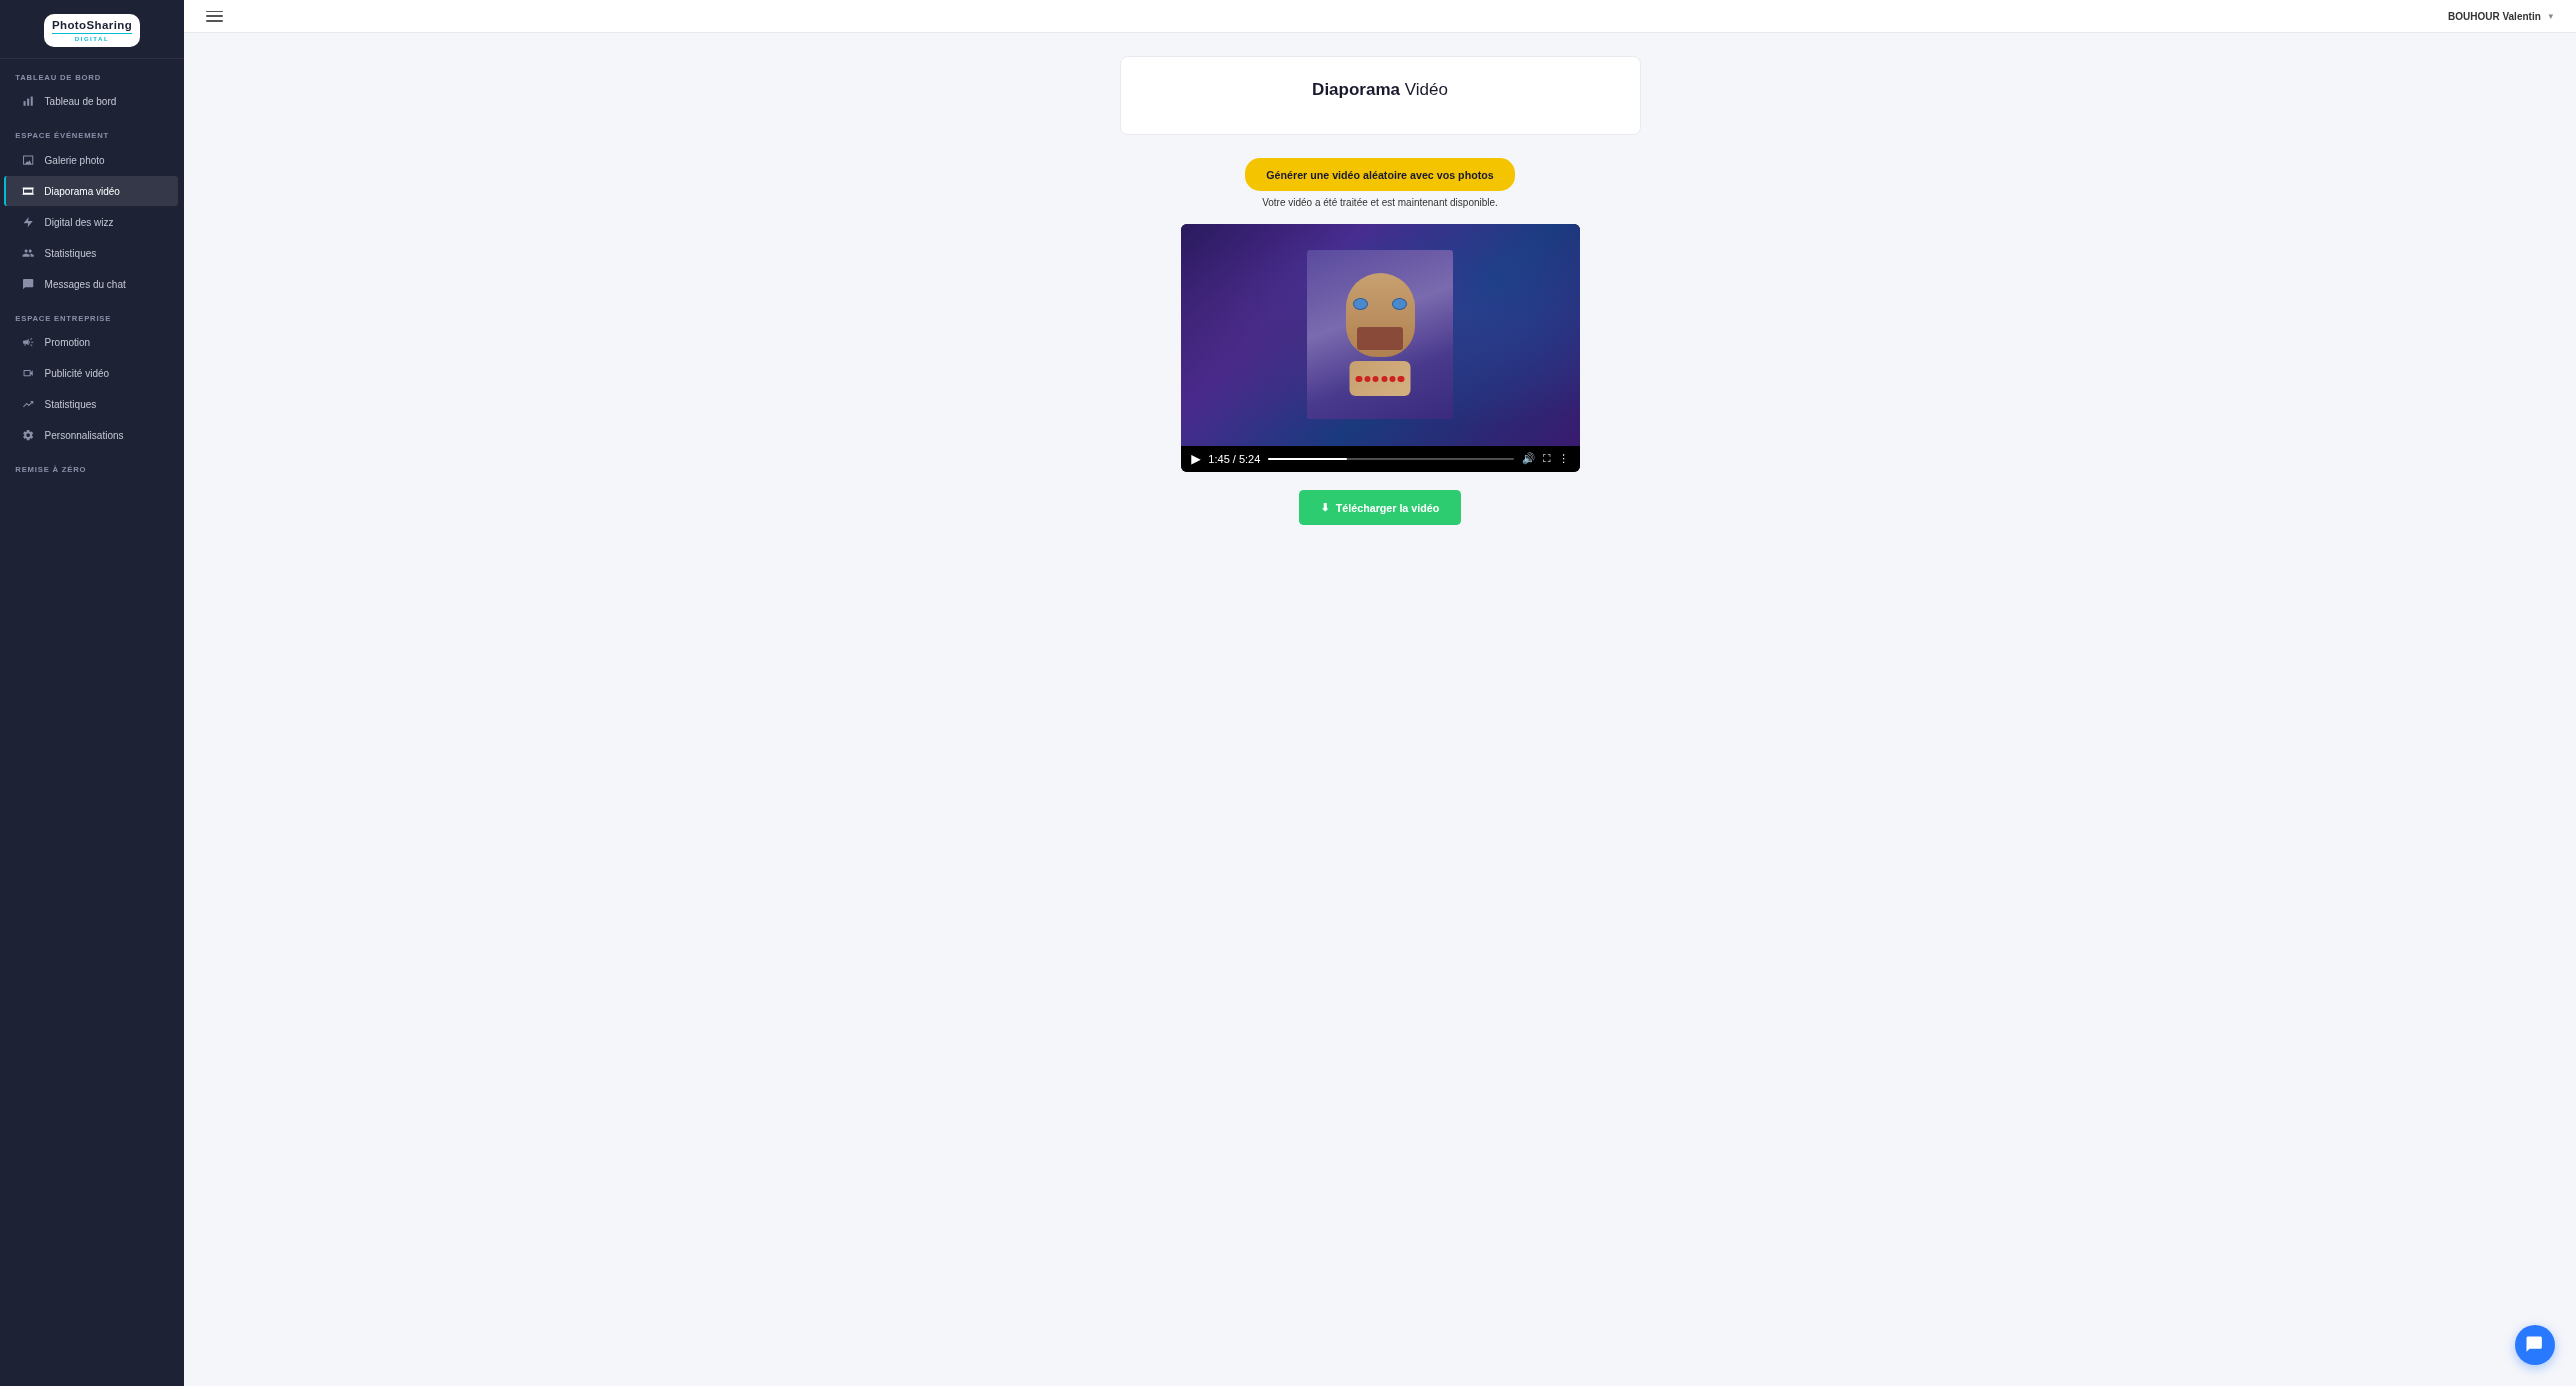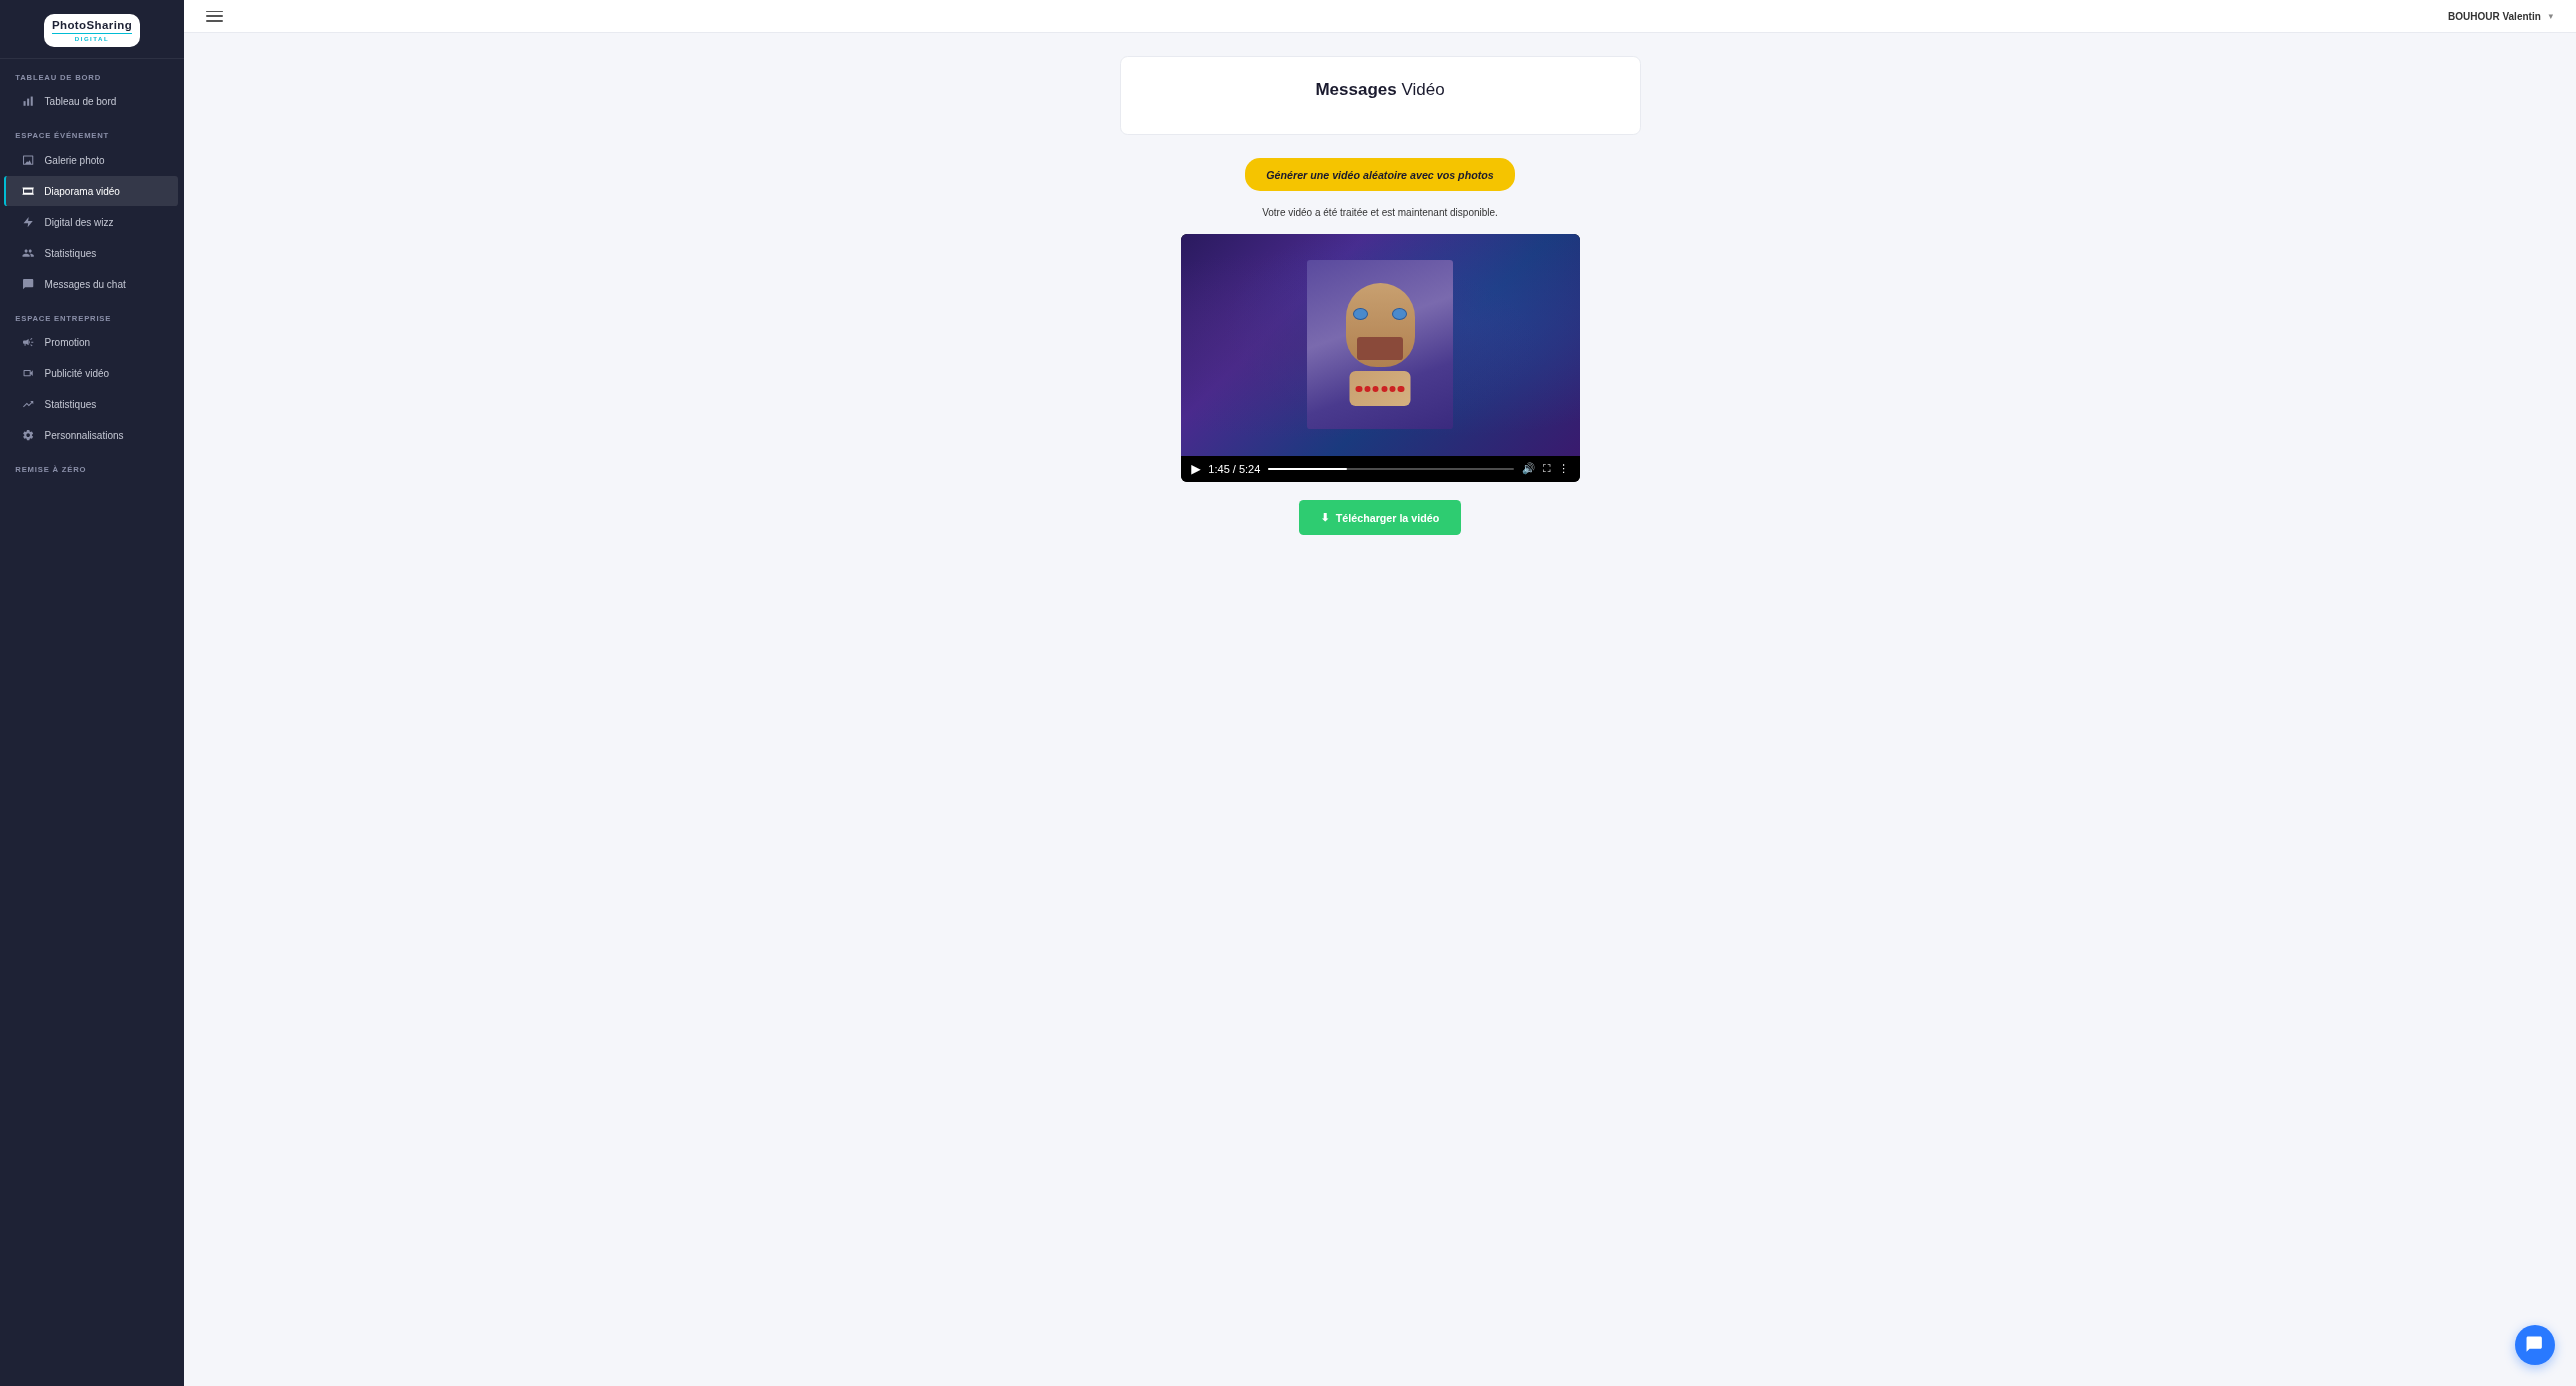--- a/index.html
+++ b/index.html
@@ -173,23 +173,22 @@
     
     .btn-generate {
       background: #f5c400;
       color: #1a1a2e;
       border: none;
       border-radius: 15px;
       padding: 10.7px 21.5px;
       font-size: 10.7px;
       font-weight: 600;
       cursor: pointer;
-      margin-bottom: 16px;
+      margin-bottom: 6px;
       transition: background 0.15s;
-      font-style: italic;
     }
 
     .video-status-text {
       font-size: 10px;
       color: #333;
       margin-bottom: 15.3px;
       text-align: center;
     }
 
     
@@ -417,21 +416,21 @@
     <div class="topbar-user">
       <span>BOUHOUR Valentin</span>
       <span class="topbar-user-caret">▼</span>
     </div>
   </div>
 
   <div class="content">
 
     <div class="info-card">
       <div class="info-card-title">
-        <strong>Messages</strong><span> Vidéo</span>
+        <strong>Diaporama</strong><span> Vidéo</span>
       </div>
     </div>
 
     <button class="btn-generate">Générer une vidéo aléatoire avec vos photos</button>
 
     <p class="video-status-text">Votre vidéo a été traitée et est maintenant disponible.</p>
 
     <div class="video-player-container">
       <div class="video-thumb">
 

